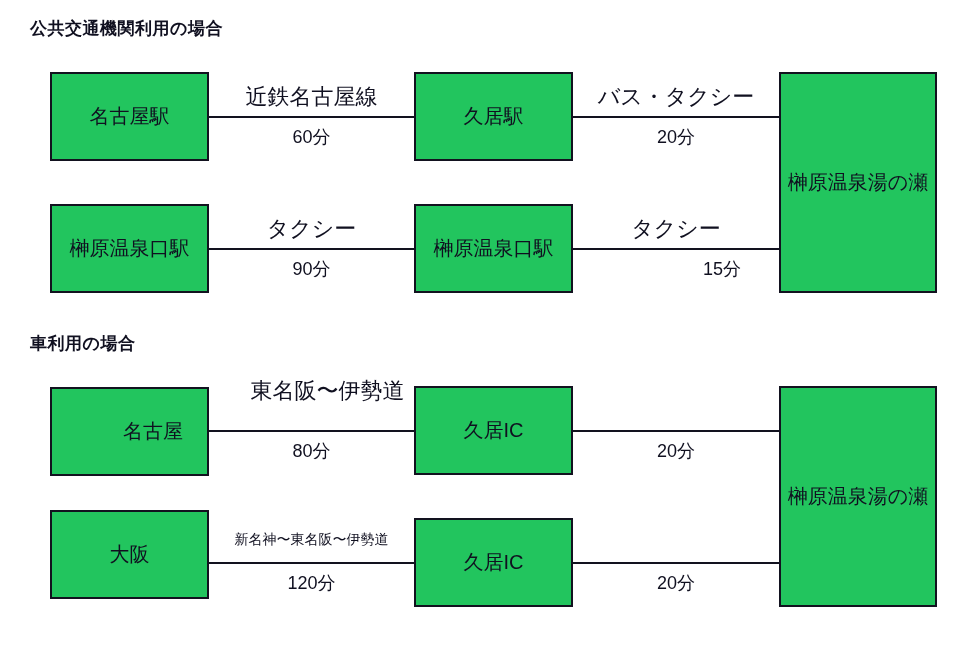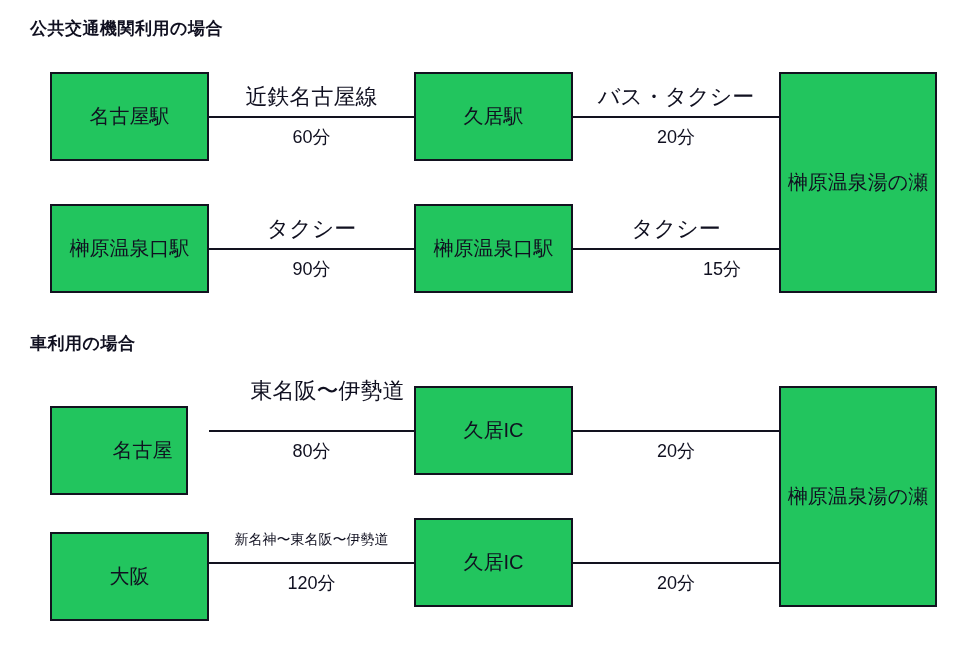--- a/index.html
+++ b/index.html
@@ -117,24 +117,24 @@
   <div class="conn-label time" style="left:573px; top:260px; width:206px;margin-left:46px;">15分</div>
 
   <div class="section-title" id="title-car">車利用の場合</div>
 
   <div class="conn-line" style="left:209px; top:430px; width:205px;"></div>
   <div class="conn-line" style="left:573px; top:430px; width:206px;"></div>
 
   <div class="conn-line" style="left:209px; top:562px; width:205px;"></div>
   <div class="conn-line" style="left:573px; top:562px; width:206px;"></div>
 
-  <div class="node" style="left:50px; top:406px; width:138px; height:89px;padding-left:47px;">名古屋</div>
+  <div class="node" style="left:50px; top:387px; width:159px; height:89px;padding-left:47px;">名古屋</div>
   <div class="node" style="left:414px; top:386px; width:159px; height:89px;">久居IC</div>
 
-  <div class="node" style="left:50px; top:532px; width:159px; height:89px;">大阪</div>
+  <div class="node" style="left:50px; top:510px; width:159px; height:89px;">大阪</div>
   <div class="node" style="left:414px; top:518px; width:159px; height:89px;">久居IC</div>
 
   <div class="node" style="left:779px; top:386px; width:158px; height:221px;">榊原温泉湯の瀬</div>
 
   <div class="conn-label mode" style="left:209px; top:380px; width:205px;margin-left:16px;">東名阪〜伊勢道</div>
   <div class="conn-label time" style="left:209px; top:442px; width:205px;">80分</div>
   <div class="conn-label time" style="left:573px; top:442px; width:206px;">20分</div>
 
   <div class="conn-label mode small" style="left:209px; top:404px; top:533px; width:205px;font-family:Liberation Mono, monospace;">新名神〜東名阪〜伊勢道</div>
   <div class="conn-label time" style="left:209px; top:574px; width:205px;">120分</div>

